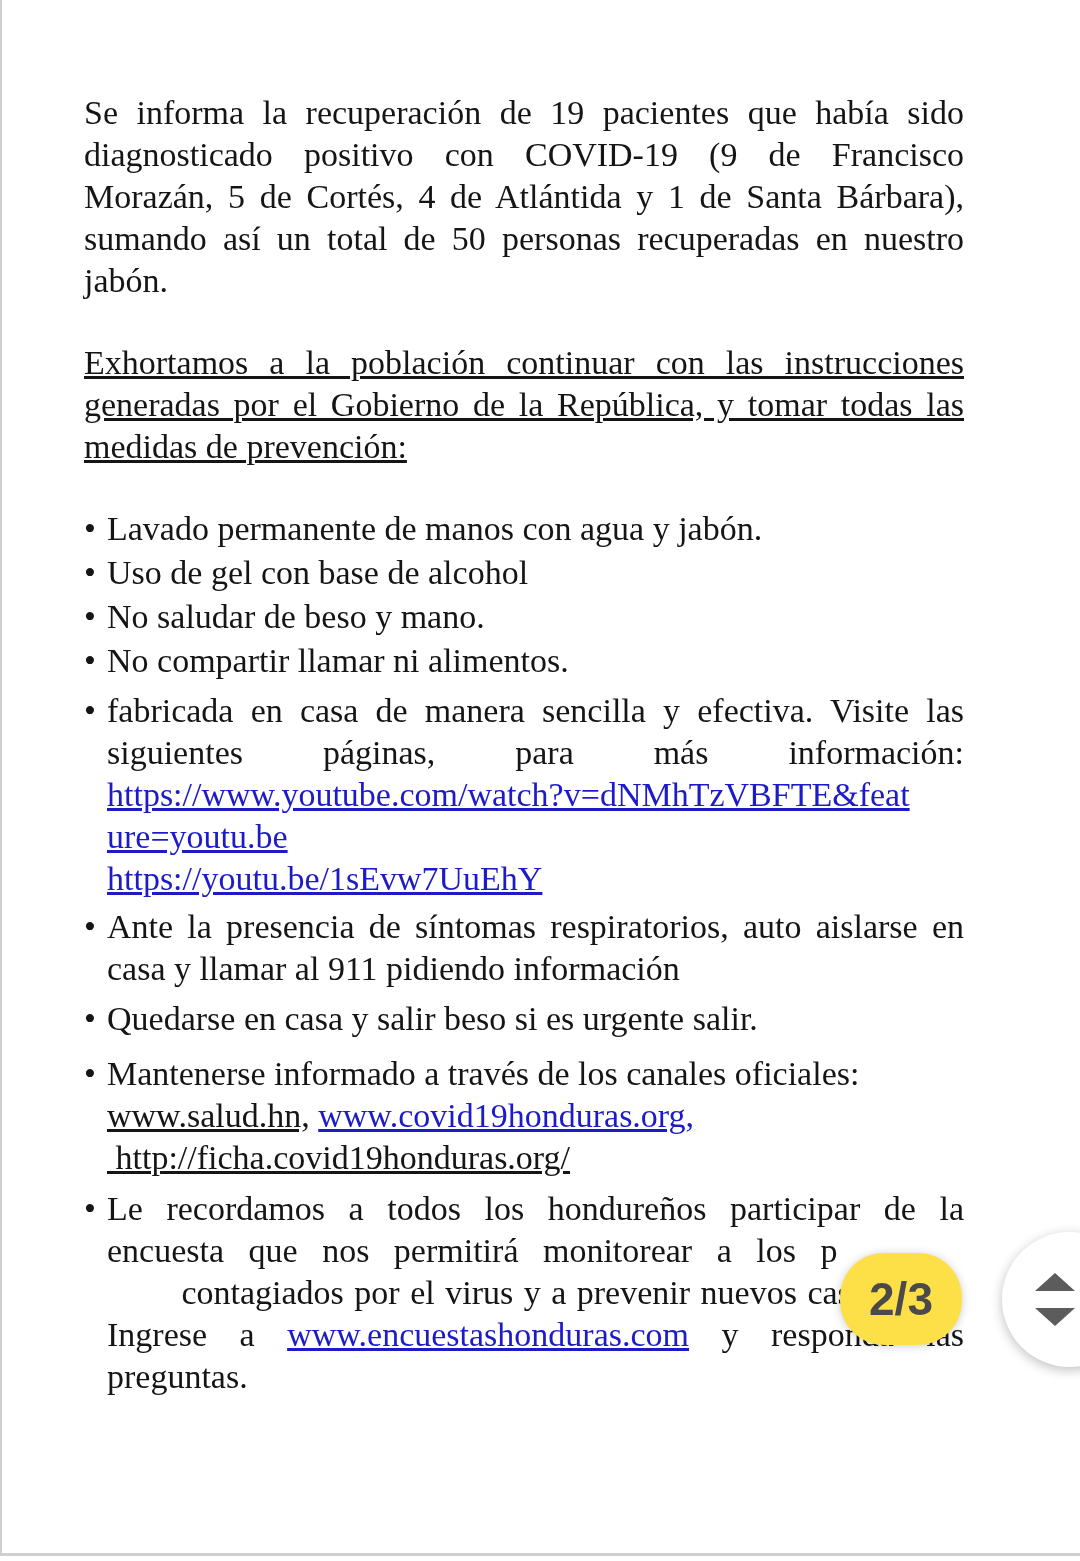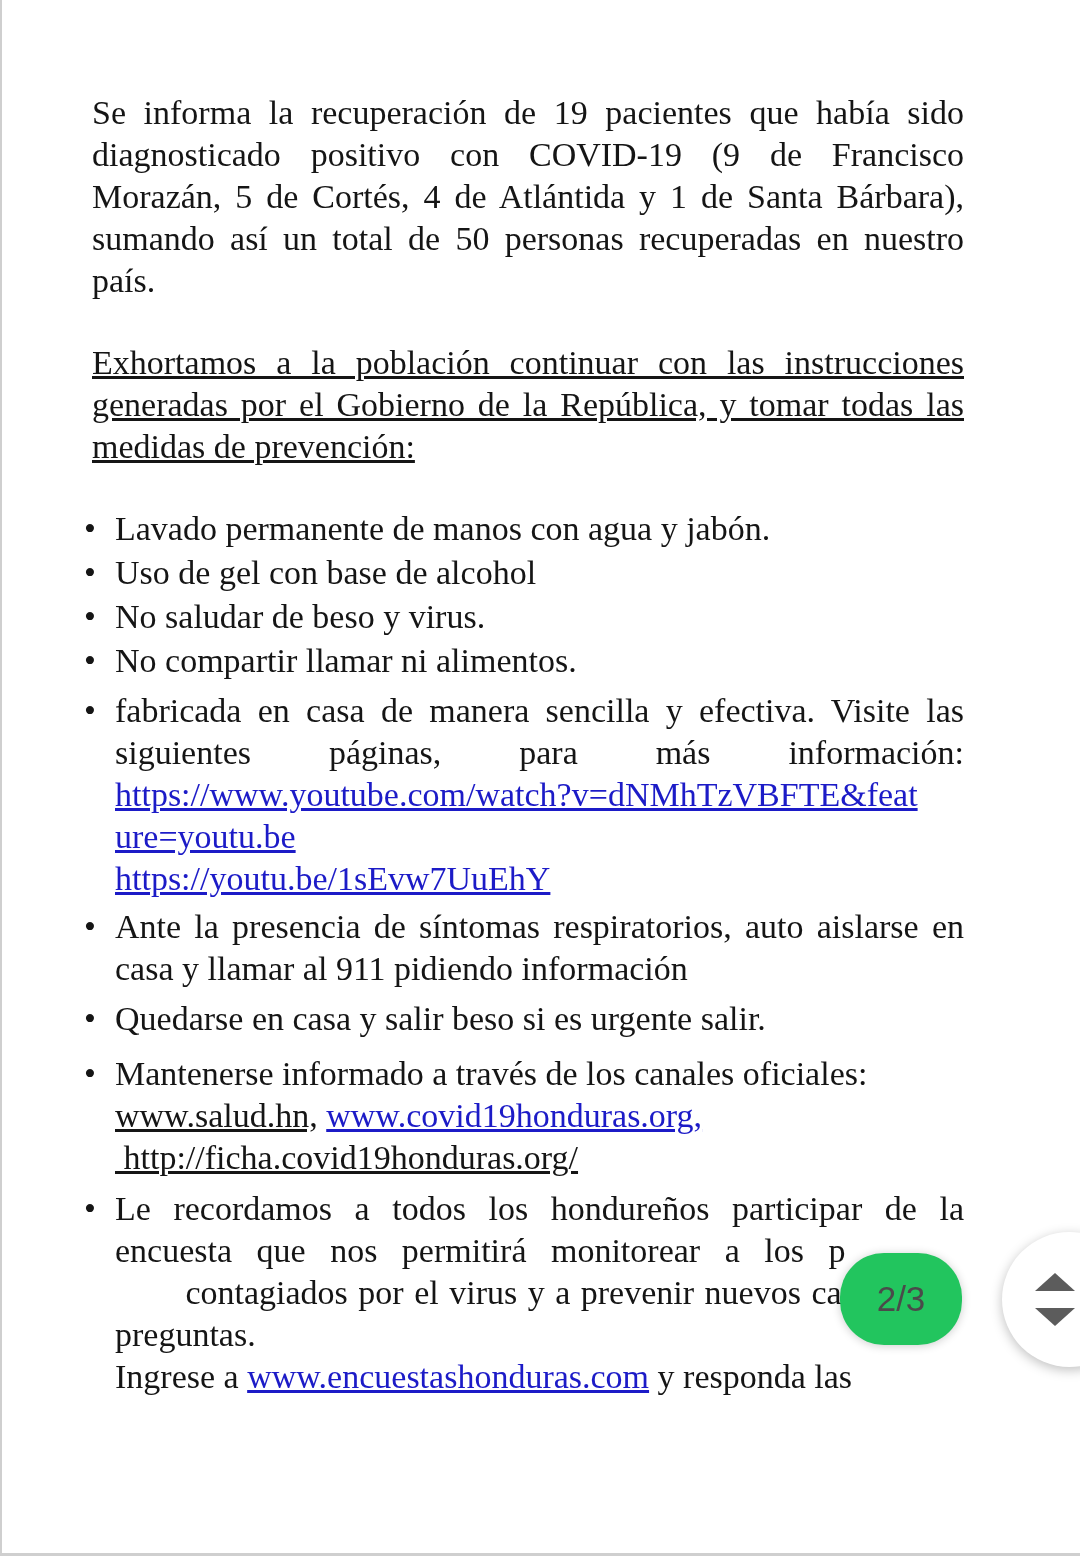--- a/index.html
+++ b/index.html
@@ -31,43 +31,44 @@
   .blk.bullet .dot{position:absolute;left:0;top:0;}
   
   .blk:nth-child(2){margin-top:40px;text-decoration:underline;}
   .blk:nth-child(3){margin-top:40px;}
   .blk:nth-child(4),.blk:nth-child(5),.blk:nth-child(6){margin-top:2px;}
   .blk:nth-child(7){margin-top:8px;}
   .blk:nth-child(8){margin-top:6px;}
   .blk:nth-child(9){margin-top:8px;}
   .blk:nth-child(10){margin-top:13px;}
   .blk:nth-child(11){margin-top:9px;}
-  .line{text-align:left;margin-left:8px;}
+  .line{text-align:left;}
   
   .blk:nth-child(1) div:nth-of-type(-n+4),
   .blk:nth-child(2) div:nth-of-type(-n+2),
   .blk:nth-child(7) div:nth-of-type(-n+2),
   .blk:nth-child(8) div:nth-of-type(1),
   .blk:nth-child(11) div:nth-of-type(1),
   .blk:nth-child(11) div:nth-of-type(4){
     text-align:justify;text-align-last:justify;
   }
   .blk:nth-child(11) div:nth-of-type(2){word-spacing:16px;}
   .blk:nth-child(11) div:nth-of-type(3){word-spacing:2px;text-align:center;}
   .link{color:var(--link-blue);text-decoration:underline;cursor:pointer;}
   .ul{color:var(--text);text-decoration:underline;cursor:pointer;}
   
   .pill{
     position:absolute;left:840px;top:1253px;width:122px;height:92px;
-    background:#22c55e;border-radius:44px;
+    background:#fde047;border-radius:44px;
     box-shadow:0 1px 10px rgba(0,0,0,0.20);
     display:flex;align-items:center;justify-content:center;
     font-family:"Liberation Sans","DejaVu Sans",sans-serif;
-    font-size:35px;color:var(--indicator-text);
+    font-size:46px;color:var(--indicator-text);
     z-index:5;
+    font-weight:bold;
   }
   
   .scroll-handle{
     position:absolute;left:1002px;top:1232px;width:135px;height:135px;
     background:#ffffff;border-radius:50%;
     box-shadow:0 3px 12px rgba(0,0,0,0.25);
     box-sizing:border-box;
     display:flex;flex-direction:column;align-items:flex-start;
     justify-content:center;gap:17px;padding-left:33px;
     z-index:6;
@@ -78,38 +79,38 @@
 </head>
 <body>
 
 <div class="page">
   <div class="content">
       <div class="blk">
         <div class="line">Se informa la recuperación de 19 pacientes que había sido</div>
         <div class="line">diagnosticado positivo con COVID-19 (9 de Francisco</div>
         <div class="line">Morazán, 5 de Cortés, 4 de Atlántida y 1 de Santa Bárbara),</div>
         <div class="line">sumando así un total de 50 personas recuperadas en nuestro</div>
-        <div class="line">país.</div>
+        <div class="line">jabón.</div>
       </div>
       <div class="blk">
         <div class="line">Exhortamos a la población continuar con las instrucciones</div>
         <div class="line">generadas por el Gobierno de la República, y tomar todas las</div>
         <div class="line">medidas de prevención:</div>
       </div>
       <div class="blk bullet">
         <span class="dot">•</span>
         <div class="line">Lavado permanente de manos con agua y jabón.</div>
       </div>
       <div class="blk bullet">
         <span class="dot">•</span>
         <div class="line">Uso de gel con base de alcohol</div>
       </div>
       <div class="blk bullet">
         <span class="dot">•</span>
-        <div class="line">No saludar de beso y virus.</div>
+        <div class="line">No saludar de beso y mano.</div>
       </div>
       <div class="blk bullet">
         <span class="dot">•</span>
         <div class="line">No compartir llamar ni alimentos.</div>
       </div>
       <div class="blk bullet">
         <span class="dot">•</span>
         <div class="line">fabricada en casa de manera sencilla y efectiva. Visite las</div>
         <div class="line">siguientes páginas, para más información:</div>
         <div class="line"><span class="link">https://www.youtube.com/watch?v=dNMhTzVBFTE&amp;feat</span></div>
@@ -129,22 +130,22 @@
         <span class="dot">•</span>
         <div class="line">Mantenerse informado a través de los canales oficiales:</div>
         <div class="line"><span class="ul">www.salud.hn,</span> <span class="link">www.covid19honduras.org,</span></div>
         <div class="line"><span class="ul">&nbsp;http://ficha.covid19honduras.org/</span></div>
       </div>
       <div class="blk bullet">
         <span class="dot">•</span>
         <div class="line">Le recordamos a todos los hondureños participar de la</div>
         <div class="line">encuesta que nos permitirá monitorear a los p</div>
         <div class="line">contagiados por el virus y a prevenir nuevos casos.</div>
+        <div class="line">Ingrese a <span class="link">www.encuestashonduras.com</span> y responda las</div>
         <div class="line">preguntas.</div>
-        <div class="line">Ingrese a <span class="link">www.encuestashonduras.com</span> y responda las</div>
       </div>
     </div>
 </div>
 
 <div class="pill">
   <span>2/3</span>
 </div>
 
 <div class="scroll-handle">
   <span class="tri-up"></span>

